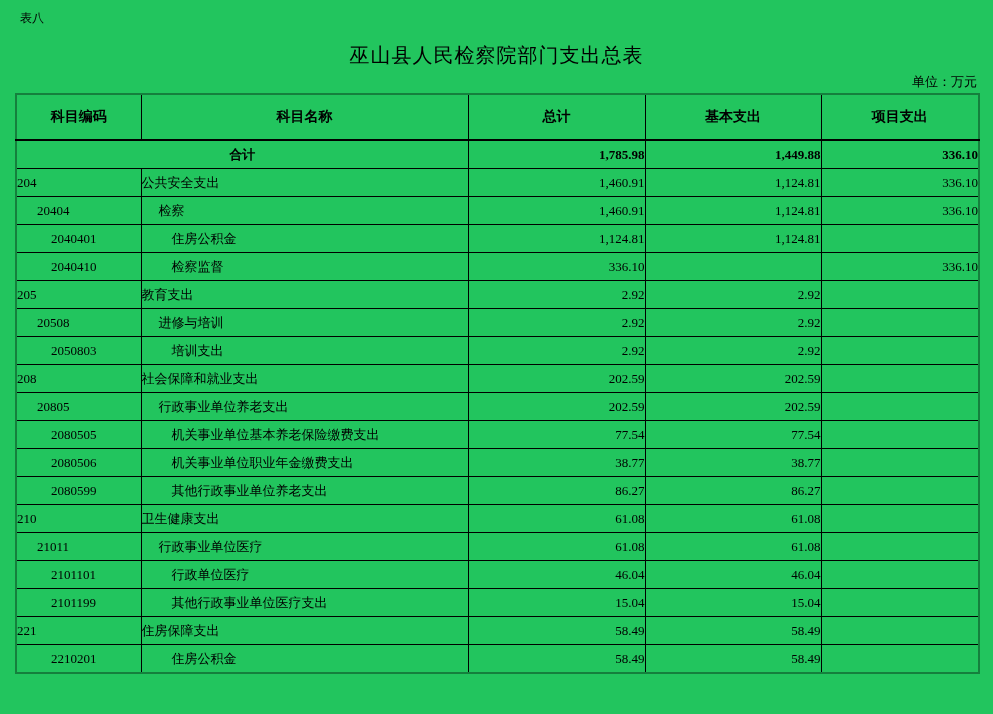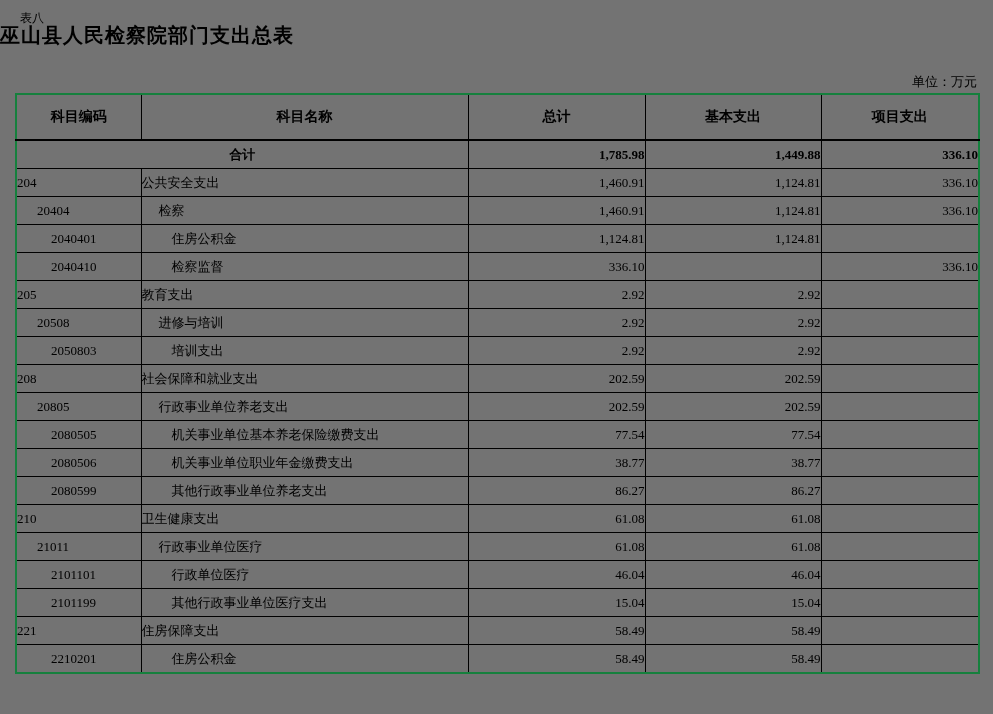--- a/index.html
+++ b/index.html
@@ -6,37 +6,38 @@
     margin: 0;
     padding: 0;
     background: #ffffff;
     color: #000000;
     font-family: "Liberation Serif", "DejaVu Serif", serif;
   }
   .sheet {
     position: relative;
     width: 993px;
     height: 714px;
-    background: #737373;
+    background: #22c55e;
     overflow: hidden;
   }
   .table-label {
     position: absolute;
     left: 20px;
     top: 10px;
     font-size: 12px;
   }
   .page-title {
     position: absolute;
     left: 0;
-    top: 22px;
+    top: 42px;
     width: 100%;
+    text-align: center;
     font-size: 20px;
     letter-spacing: 1px;
-    font-weight: bold;
+    font-weight: normal;
     margin: 0;
   }
   .unit-note {
     position: absolute;
     right: 16px;
     top: 73px;
     font-size: 13px;
   }
   table.budget {
     position: absolute;

